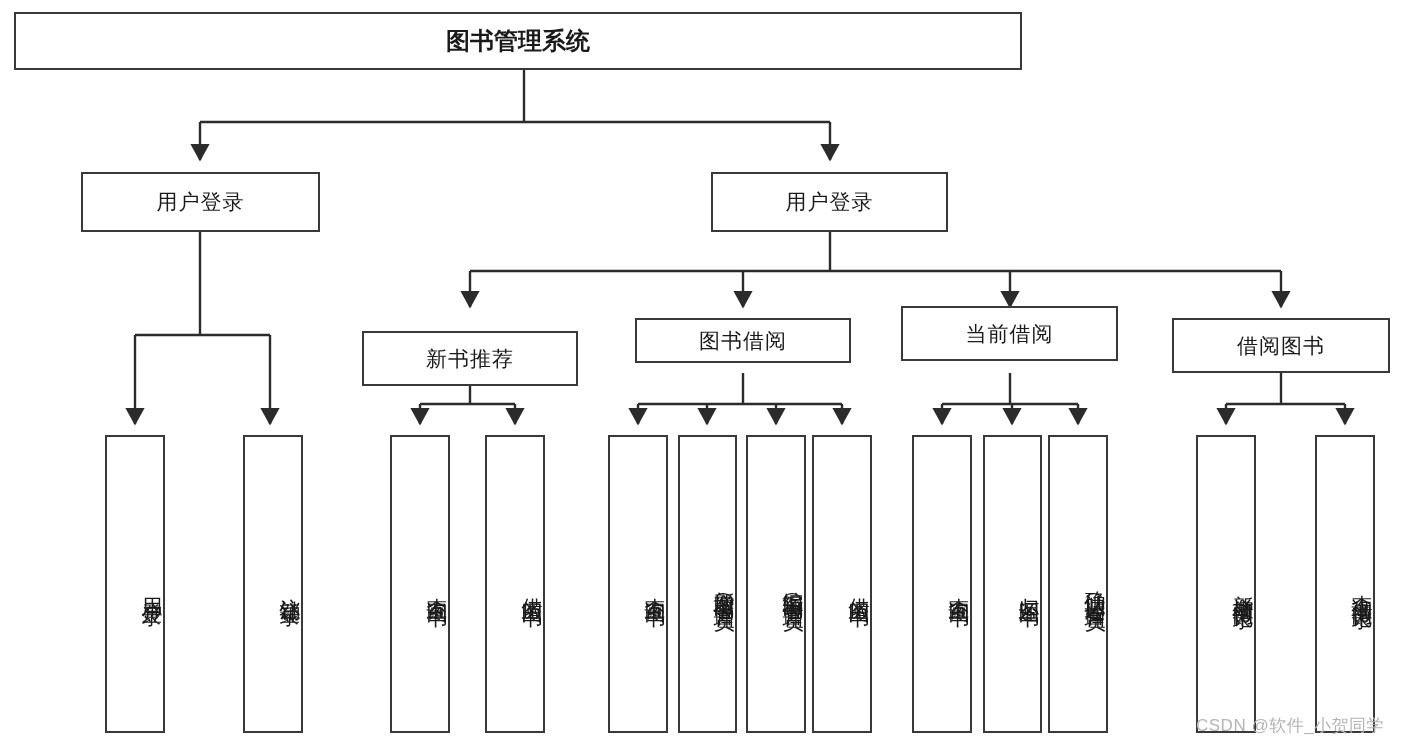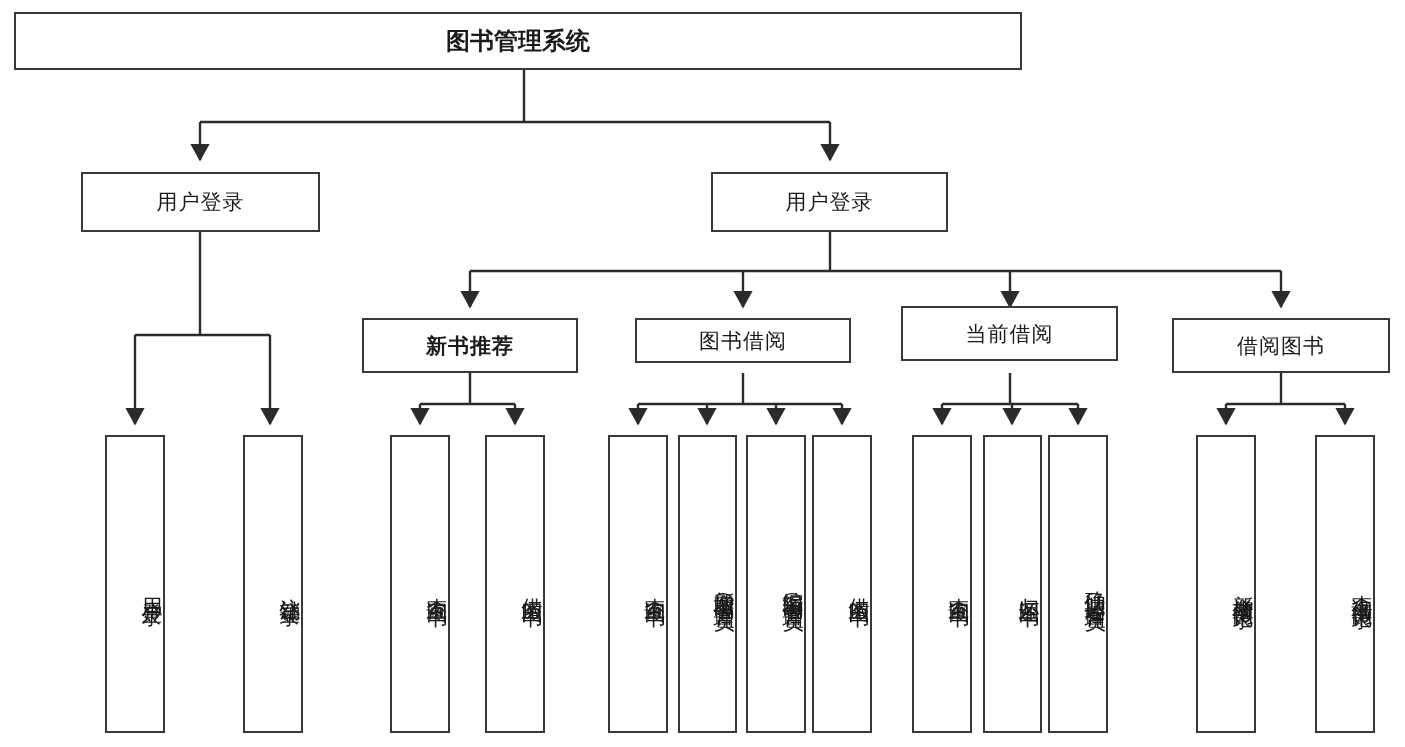--- a/index.html
+++ b/index.html
@@ -127,21 +127,21 @@
   </div>
 
   <div class="node h" style="left:81px; top:172px; width:239px; height:60px;">
     <span>用户登录</span>
   </div>
 
   <div class="node h" style="left:711px; top:172px; width:237px; height:60px;">
     <span>用户登录</span>
   </div>
 
-  <div class="node h" style="left:362px; top:318px; width:216px; height:55px;font-weight:bold;">
+  <div class="node h" style="left:362px; top:331px; width:216px; height:55px;">
     <span>新书推荐</span>
   </div>
 
   <div class="node h" style="left:635px; top:318px; width:216px; height:45px;">
     <span>图书借阅</span>
   </div>
 
   <div class="node h" style="left:901px; top:306px; width:217px; height:55px;">
     <span>当前借阅</span>
   </div>
@@ -195,14 +195,15 @@
   </div>
 
   <div class="node v" style="left:1196px; top:435px; width:60px; height:298px;">
     <span>新增借阅记录</span>
   </div>
 
   <div class="node v" style="left:1315px; top:435px; width:60px; height:298px;">
     <span>查询借阅记录</span>
   </div>
 
+  <div class="watermark" style="left:1196px; top:714px;">CSDN @软件_小贺同学</div>
 
 </div>
 
 </body></html>

